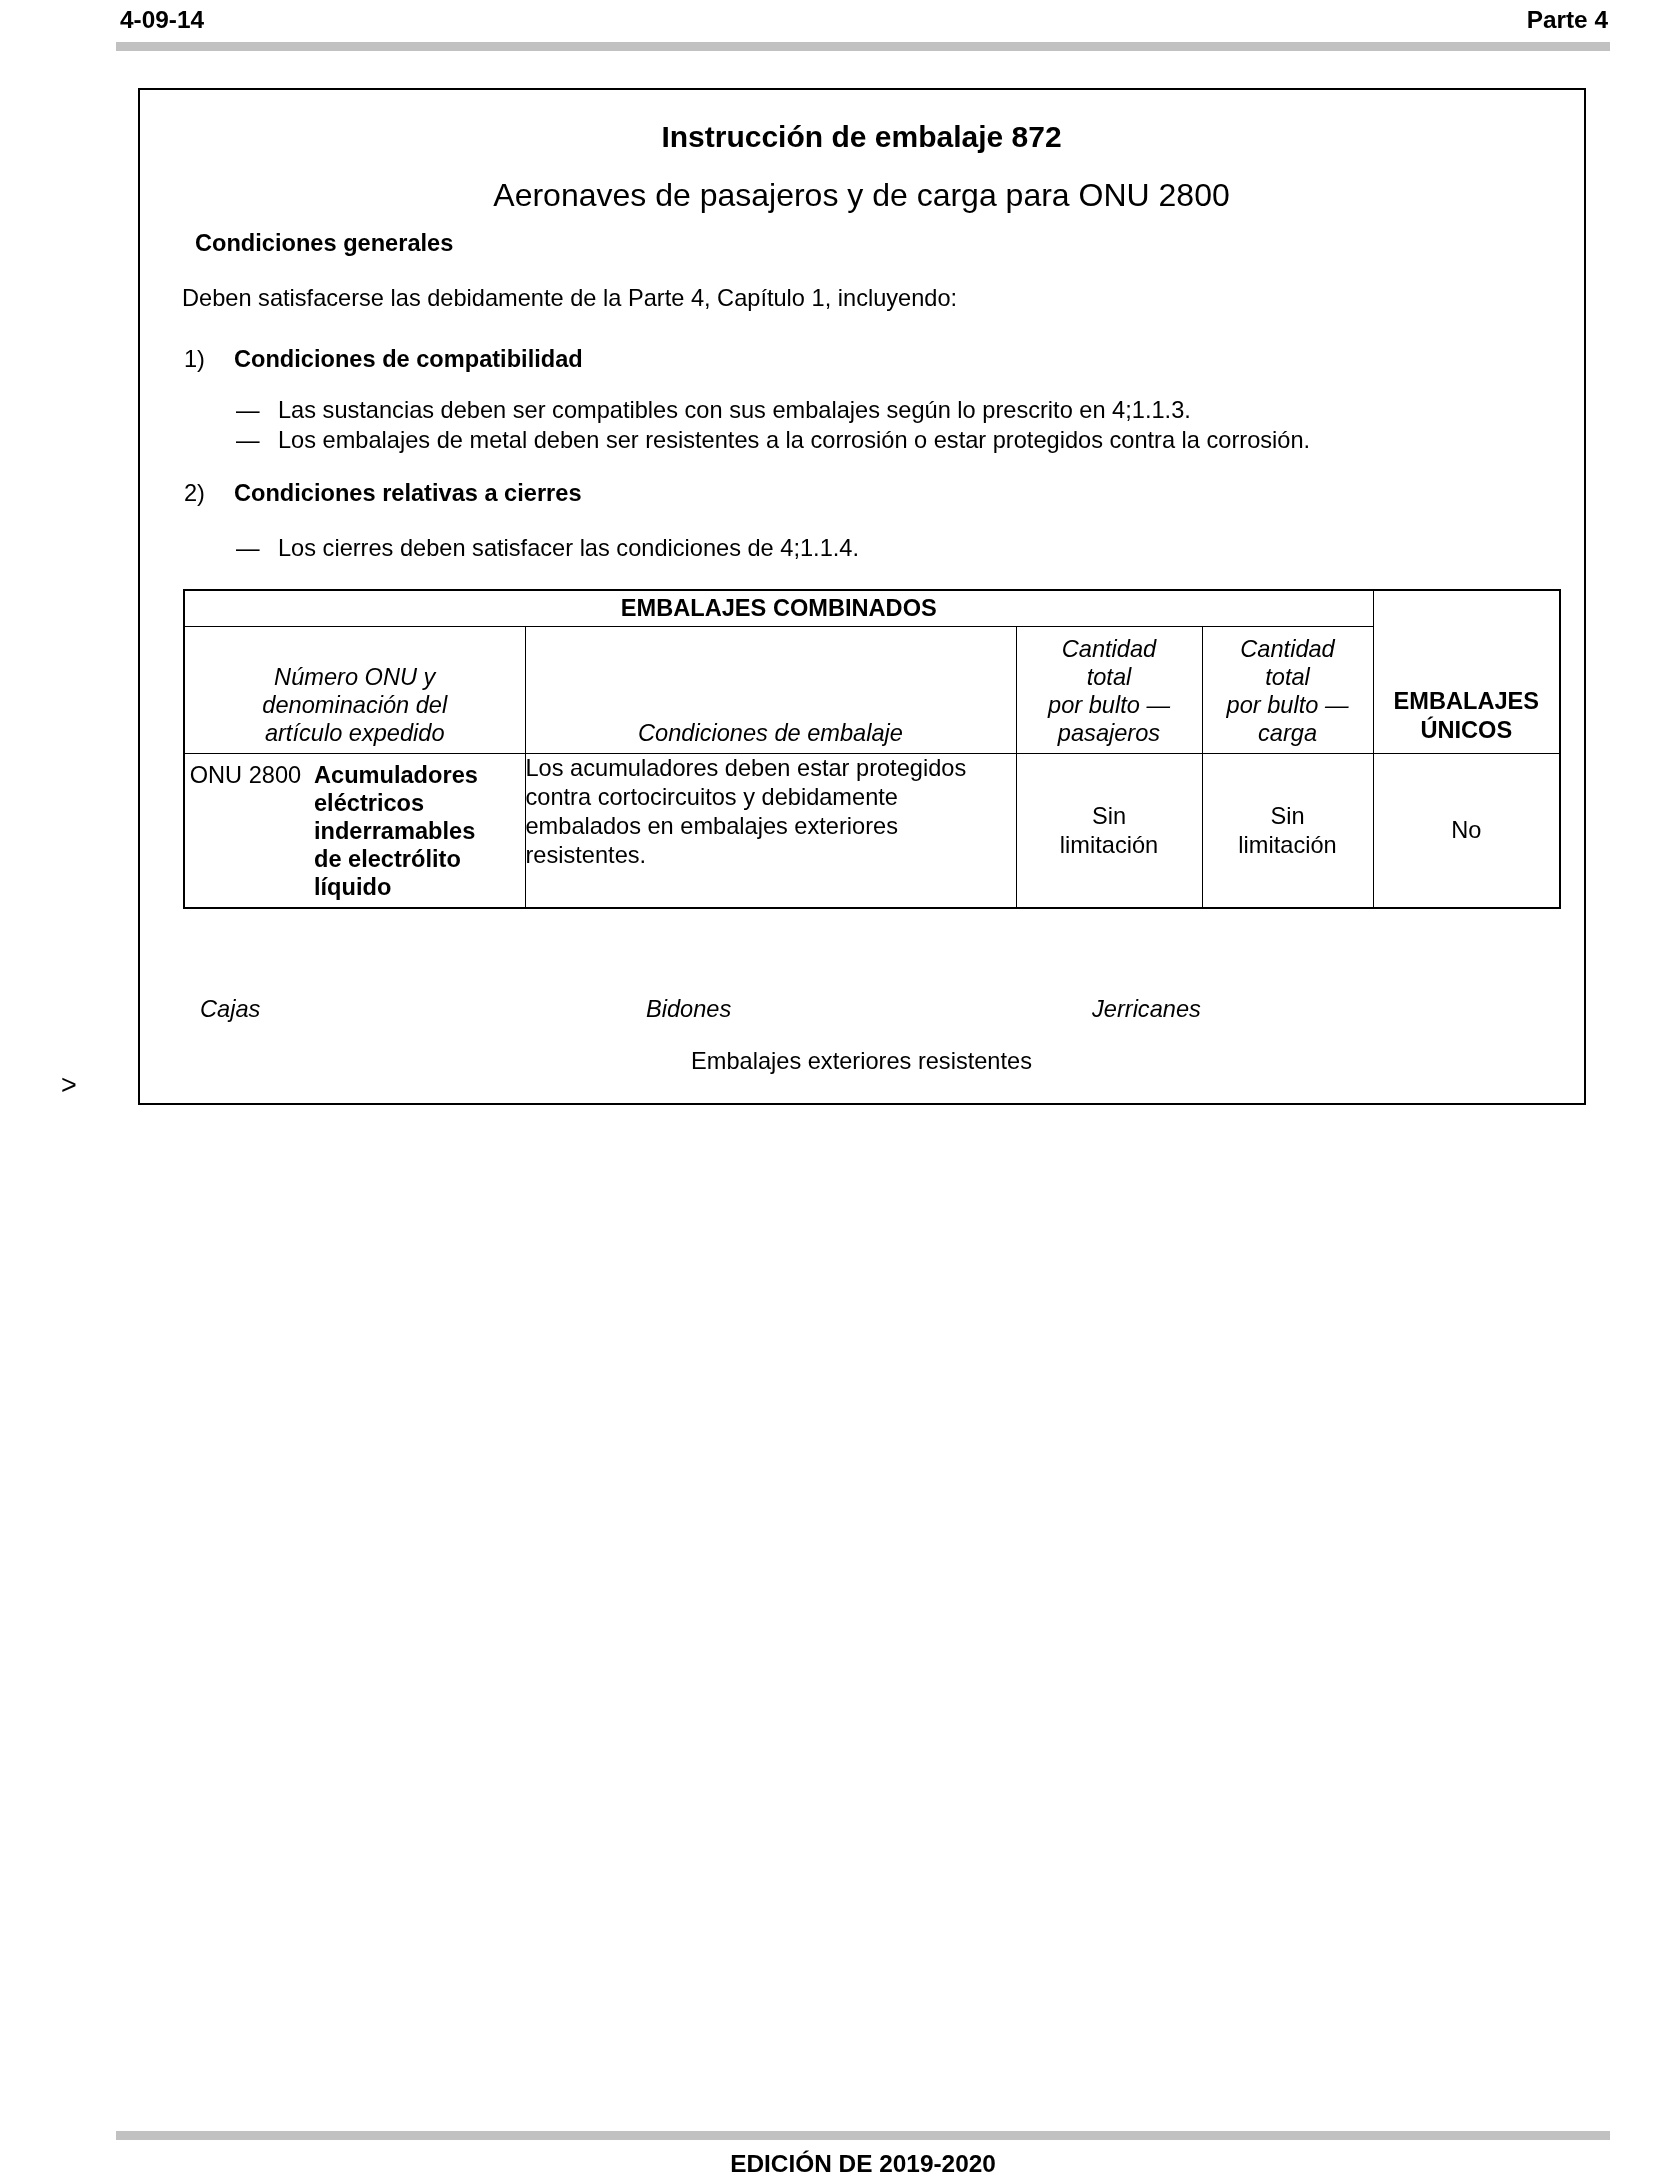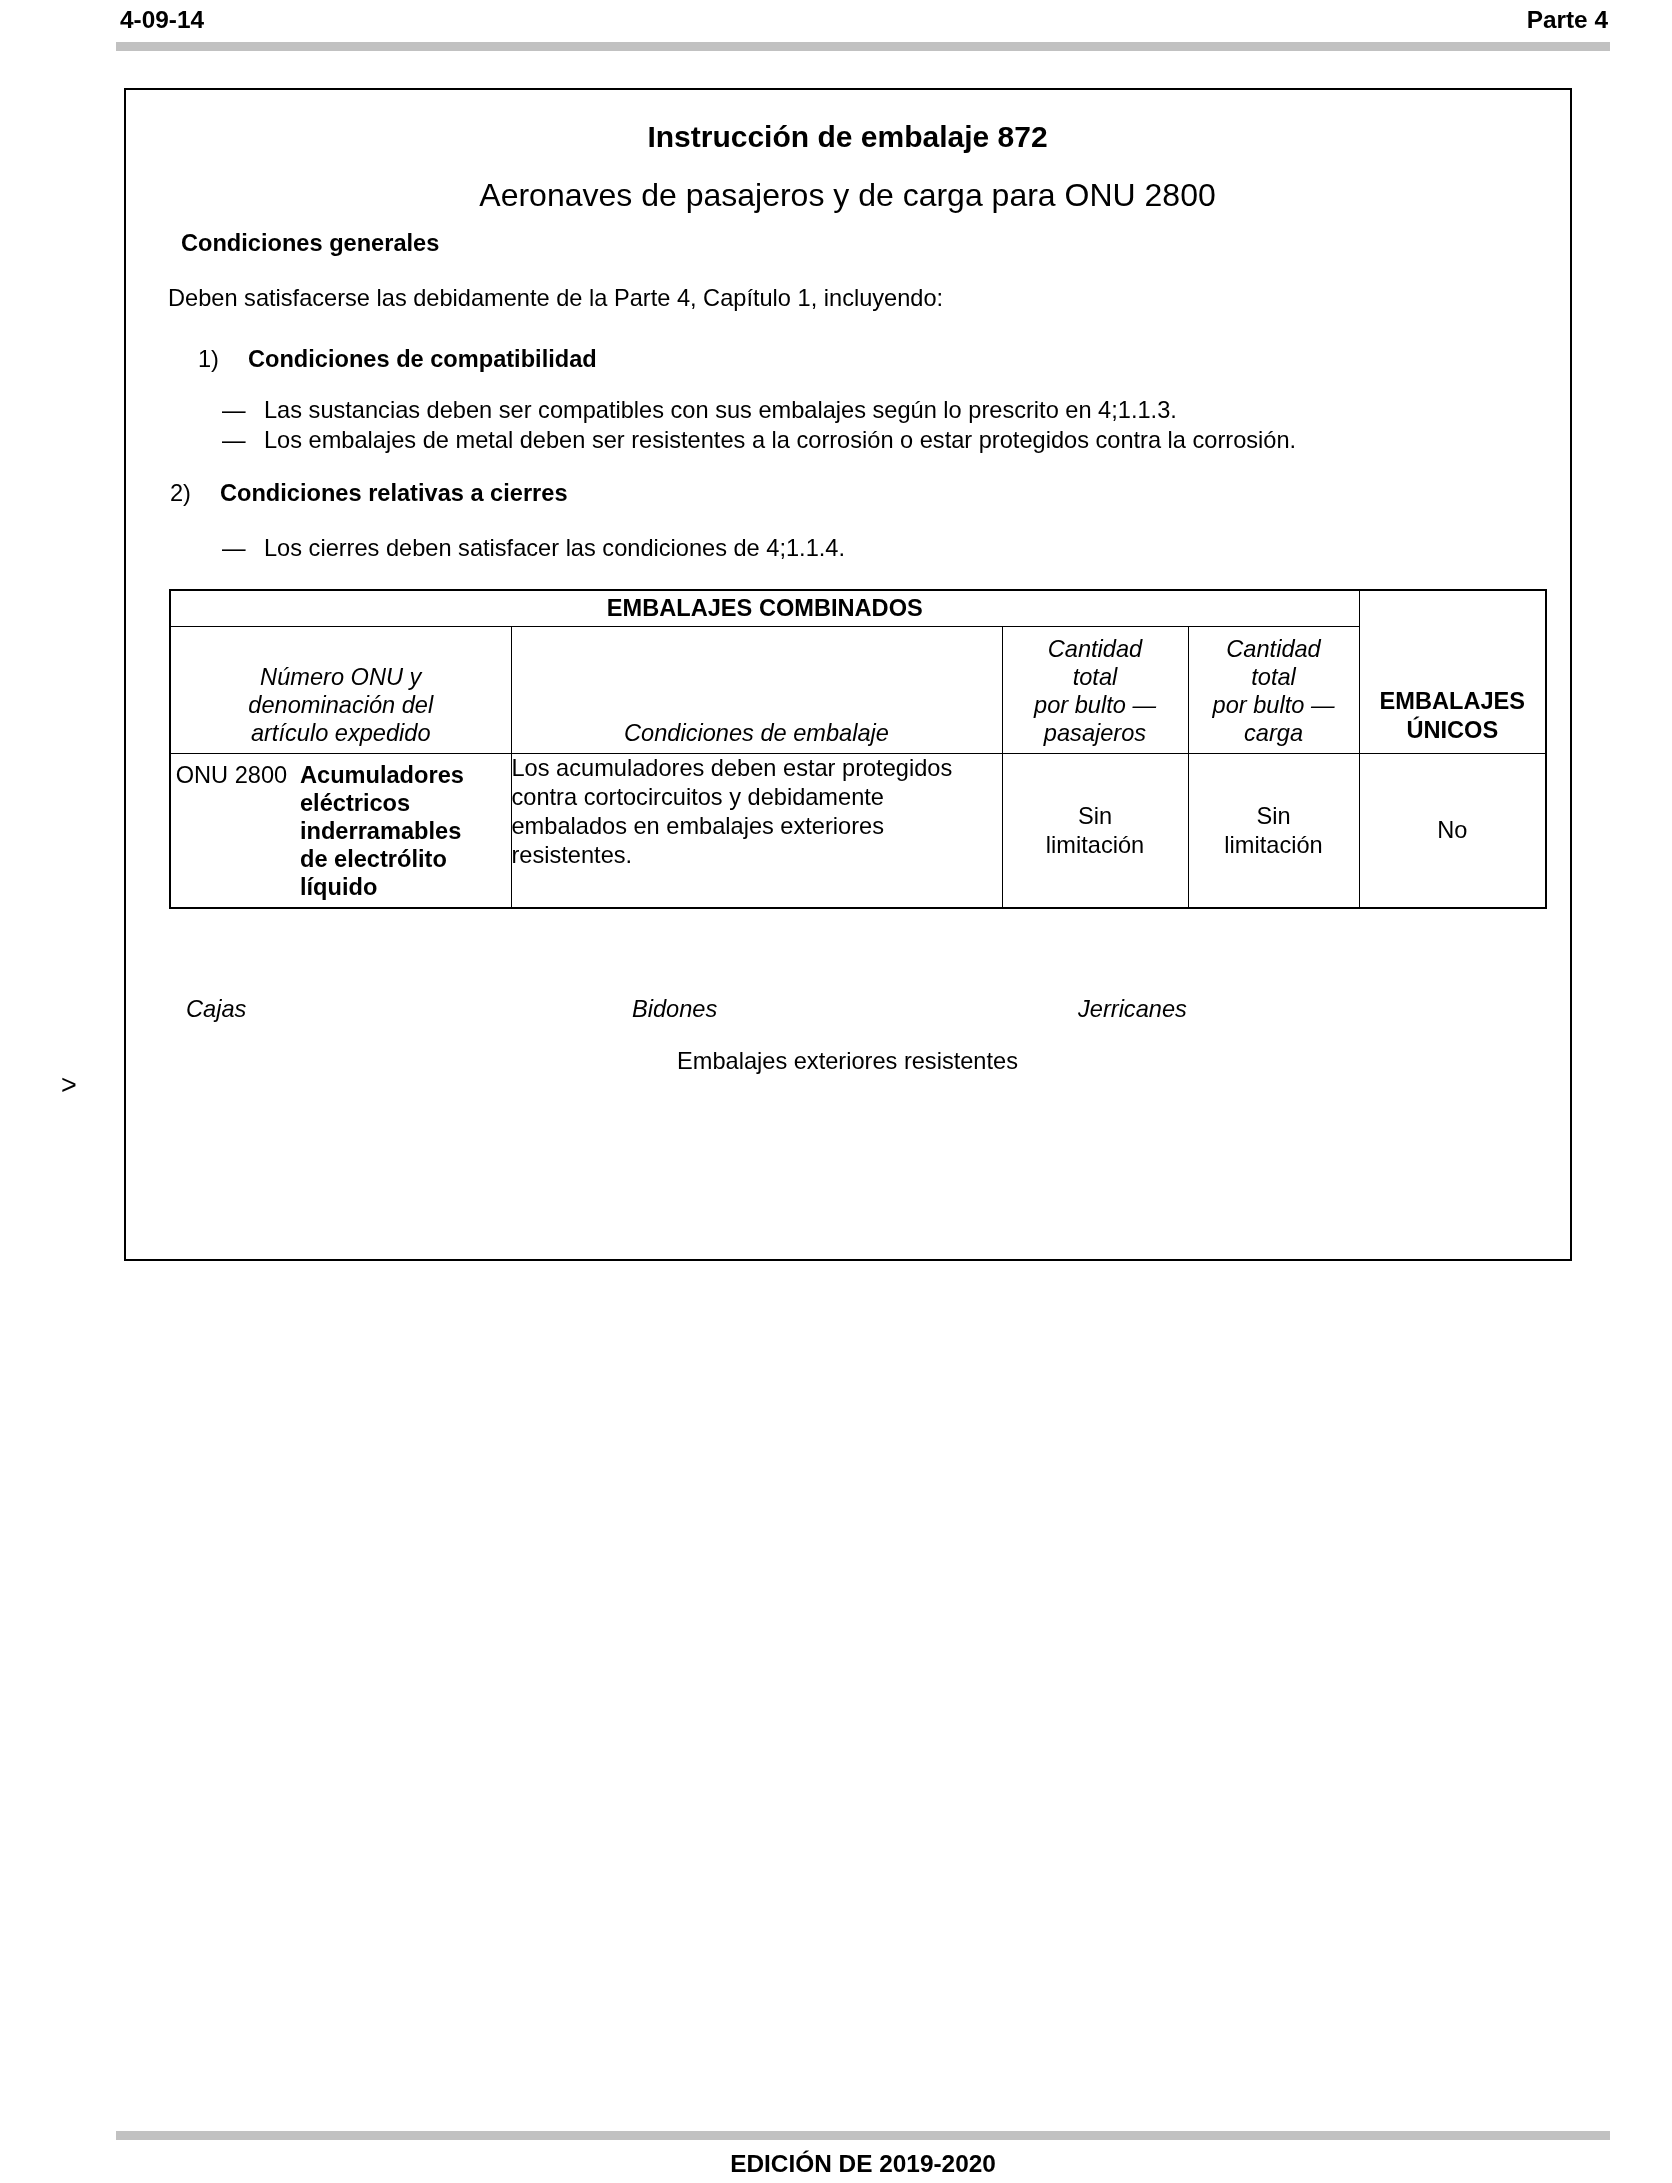--- a/index.html
+++ b/index.html
@@ -14,34 +14,34 @@
   .hdr-left  { left:120px; top:6.3px;  font-size:24.4px; font-weight:bold; }
   .hdr-right { right:64px; top:6.3px;  font-size:24.4px; font-weight:bold; }
   .rule      { left:116px; width:1494px; height:8.7px; background:#c1c1c1; }
   .rule-top  { top:42px; }
   .rule-bot  { top:2131px; }
   .ftr-text  { left:27px; top:2150px; width:1672px; text-align:center;
                font-size:24.4px; font-weight:bold; }
   .chev      { left:61px; top:1070px; font-size:27px; }
 
   
-  .box { left:124px; top:88px; width:1448px; height:1173px;
+  .box { left:138px; top:88px; width:1448px; height:1017px;
          border:2.4px solid #000; box-sizing:border-box; }
   .box > * { position:absolute; }
 
   .title    { top:30px;  left:0; width:1443px; text-align:center;
               font-size:30px; font-weight:bold; }
   .subtitle { top:87px; left:0; width:1443px; text-align:center; font-size:32px; }
 
   .body-txt { font-size:23.6px; line-height:30px; }
   .gen-head { top:138px; left:43px; font-weight:bold;margin-left:12px; }
   .intro    { top:193px; left:42px; }
 
   .item      { left:44px; }
-  .item-1    { top:254px;margin-left:28px; }
+  .item-1    { top:254px; }
   .item-2    { top:388px; }
   .item .num { display:inline-block; width:50px; }
   .item .lbl { font-weight:bold; }
 
   .bullet      { left:96px; }
   .bullet-1a   { top:305px; }
   .bullet-1b   { top:335px; }
   .bullet-2a   { top:443px; }
   .bullet .dash{ display:inline-block; width:42px; }
 

